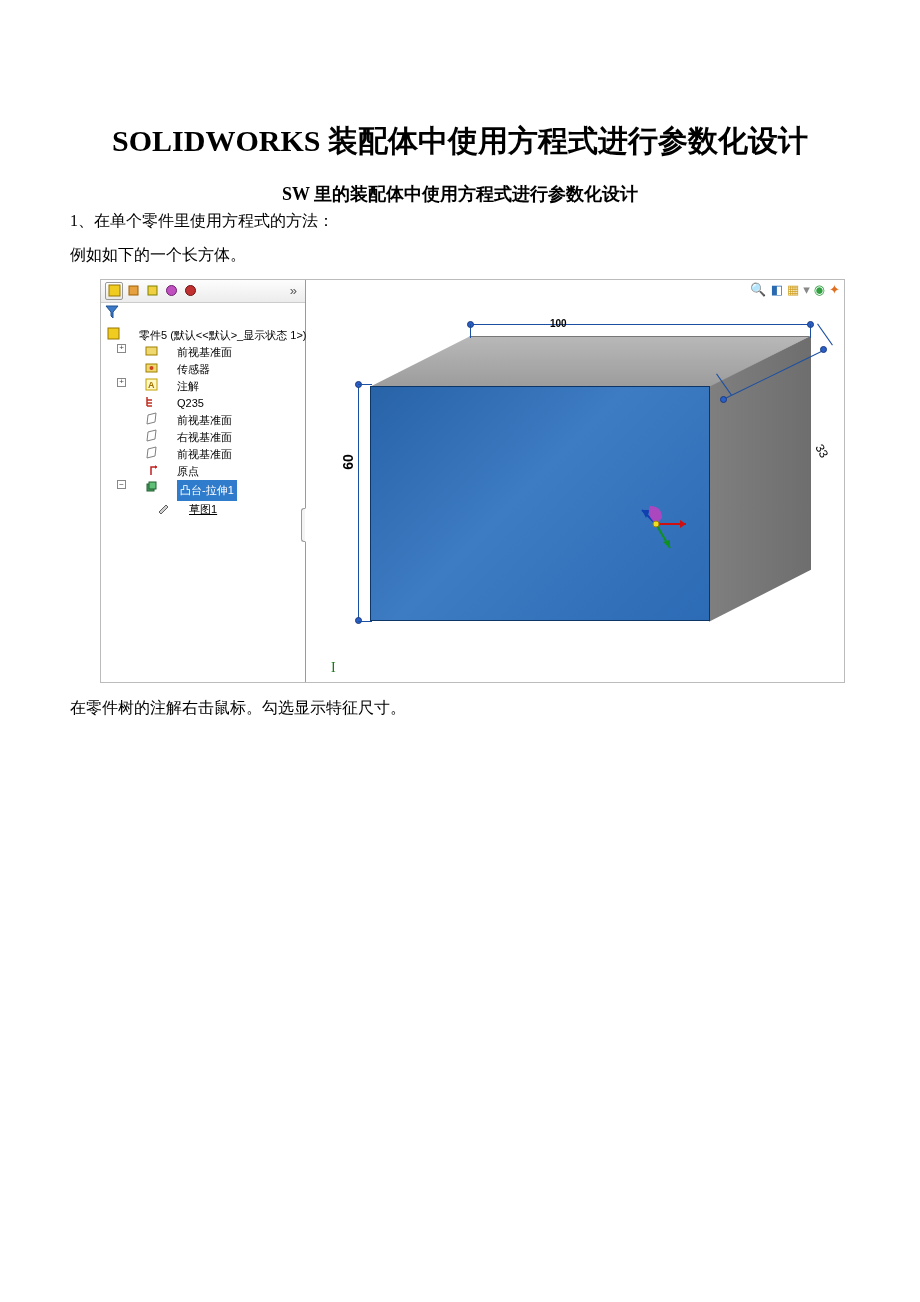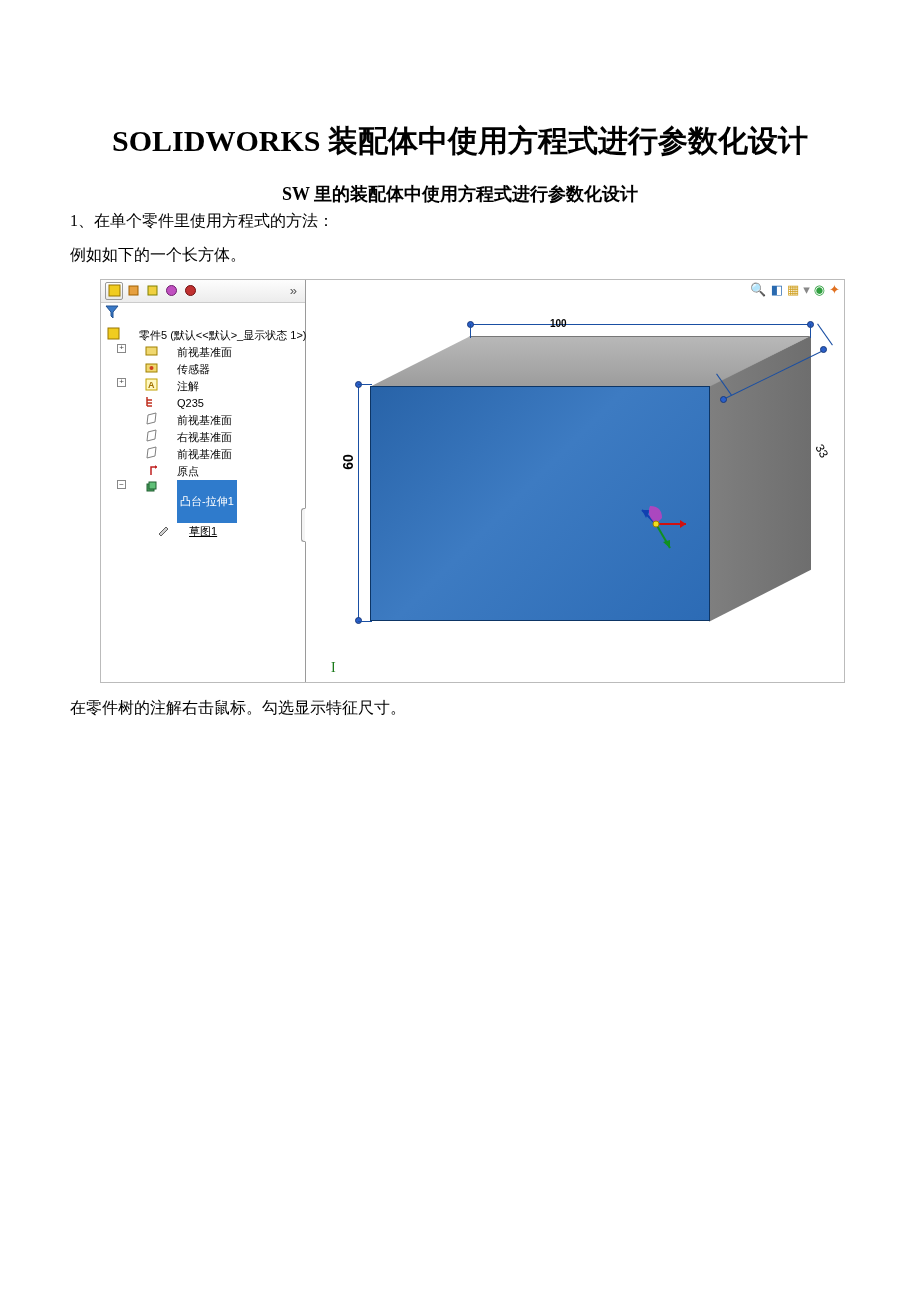--- a/index.html
+++ b/index.html
@@ -15,21 +15,21 @@
   .tab-chevron { margin-left: auto; padding-right: 4px; font-size: 13px; color: #555; }
   .filter-row { padding: 2px 4px; }
   .filter-icon { width: 14px; height: 14px; display: inline-block; }
   .tree { font-size: 11px; line-height: 1.55; padding: 2px 0 0 6px; font-family: Tahoma, sans-serif; }
   .tree-row { display: flex; gap: 19px; white-space: nowrap; }
   .tree-ind1 { padding-left: 10px; }
   .tree-ind2 { padding-left: 22px; text-decoration: underline; }
   .tree-exp { width: 9px; height: 9px; border: 1px solid #888; display: inline-flex; align-items: center; justify-content: center; font-size: 8px; line-height: 1; color: #444; background: #fff; flex: none; }
   .tree-exp.spacer { border: none; background: transparent; }
   .tree-ic { width: 13px; height: 13px; display: inline-flex; align-items: center; justify-content: center; font-size: 10px; flex: none; }
-  .tree-sel { background: #2f7bcc; color: #fff; padding: 13px 3px; }
+  .tree-sel { background: #2f7bcc; color: #fff; padding: 2px 3px; }
   .panel-notch { position: absolute; right: -1px; top: 228px; width: 5px; height: 34px; border: 1px solid #9a9a9a; border-right: 1px solid #fff; border-radius: 3px 0 0 3px; background: #f4f4f4; }
   .viewport { flex: 1; position: relative; background: #fff; }
   .topicons { position: absolute; top: 2px; right: 4px; display: flex; gap: 4px; }
   .topicons span { font-size: 13px; }
   .watermark { position: absolute; left: 50%; top: 54%; transform: translate(-50%,-50%); font-size: 42px; color: #d9d9d9; letter-spacing: 1px; font-family: Arial, sans-serif; user-select: none; }
   .caret { position: absolute; left: 25px; bottom: 6px; color: #1a7a1a; font-size: 14px; font-family: serif; }
   .cuboid { position: absolute; left: 64px; top: 44px; width: 470px; height: 330px; }
   .face-front { position: absolute; left: 0; top: 62px; width: 340px; height: 235px; background: linear-gradient(135deg,#2863a8 0%, #3d7bc2 45%, #2c6bb5 100%); border: 1px solid #0d3565; }
   .face-top { position: absolute; left: 0; top: 12px; width: 441px; height: 51px; background: linear-gradient(#b8b8b8,#9c9c9c); clip-path: polygon(0 100%, 101px 0, 441px 0, 340px 100%); border-top: 1px solid #777; }
   .face-side { position: absolute; left: 339px; top: 12px; width: 102px; height: 286px; background: linear-gradient(90deg,#7f7f7f,#6e6e6e); clip-path: polygon(0 51px, 102px 0, 102px 234px, 0 286px); }

